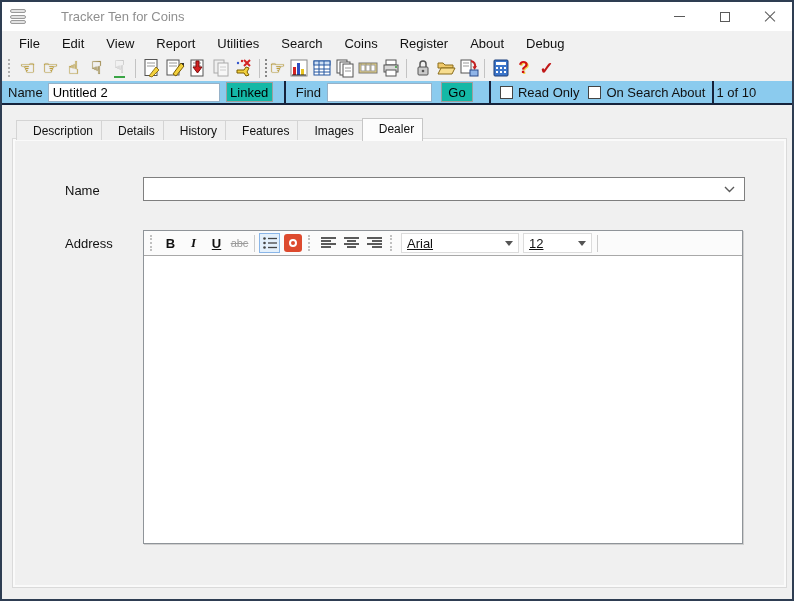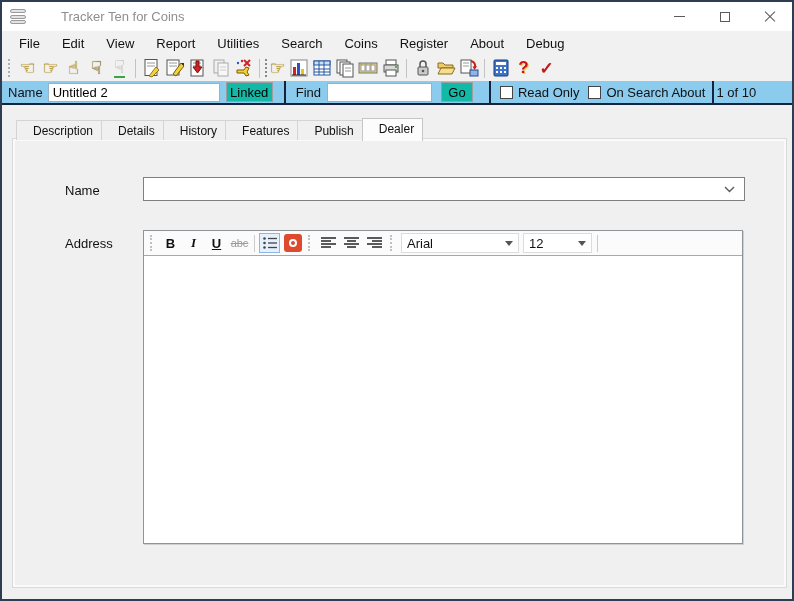--- a/index.html
+++ b/index.html
@@ -55,21 +55,21 @@
   .rt-btn{min-width:21px;height:20px;display:flex;align-items:center;justify-content:center;font-size:13px;margin:0 1px;}
   .rt-bold{font-weight:bold;}
   .rt-italic{font-style:italic;font-family:"Liberation Serif",serif;font-weight:bold;}
   .rt-underline{text-decoration:underline;font-weight:bold;}
   .rt-strike{color:#9b9b9b;text-decoration:line-through;font-size:11px;}
   .rt-sep{width:1px;height:17px;background:#cccccc;margin:0 3px;}
   .rt-grip{width:5px;height:16px;border-left:2px dotted #c0c0c0;margin:0 4px;}
   .rt-pressed{border:1px solid #8ab6e8;background:#e4f0fb;}
   .red-o{width:18px;height:18px;border-radius:3px;background:#dd4a2e;display:flex;align-items:center;justify-content:center;}
   .red-o i{display:block;width:8px;height:8px;border:2px solid #fff;border-radius:50%;}
-  .rt-combo{height:20px;background:#fff;border:1px solid #dcdcdc;display:flex;align-items:center;justify-content:space-between;font-size:13px;padding:0 5px;margin:0 2px;}
+  .rt-combo{height:20px;background:#fff;border:1px solid #dcdcdc;display:flex;align-items:center;justify-content:space-between;font-size:13px;padding:0 5px;margin:0 2px;text-decoration:underline;}
   .dd-arrow{width:0;height:0;border-left:4px solid transparent;border-right:4px solid transparent;border-top:5px solid #555;margin-left:6px;}
   .rt-area{flex:1;background:#fff;}
   svg{display:block;}
 </style>
 </head>
 <body>
 
 <div class="window">
 
   <div class="titlebar">
@@ -277,21 +277,21 @@
     <span style="margin-left:2px;">1 of 10</span>
   </div>
 
   <div class="main">
 
     <div class="tabs">
       <span class="tab">Description</span>
       <span class="tab">Details</span>
       <span class="tab">History</span>
       <span class="tab">Features</span>
-      <span class="tab">Publish</span>
+      <span class="tab">Images</span>
       <span class="tab active">Dealer</span>
     </div>
 
     <div class="panel">
 
       <span class="form-label" style="left:52px;top:44px;">Name</span>
       <div class="combo">
         <svg width="11" height="7" viewBox="0 0 11 7">
             <polyline points="1,1 5.5,5.5 10,1" fill="none" stroke="#5a5a5a" stroke-width="1.4"></polyline>
           </svg>

